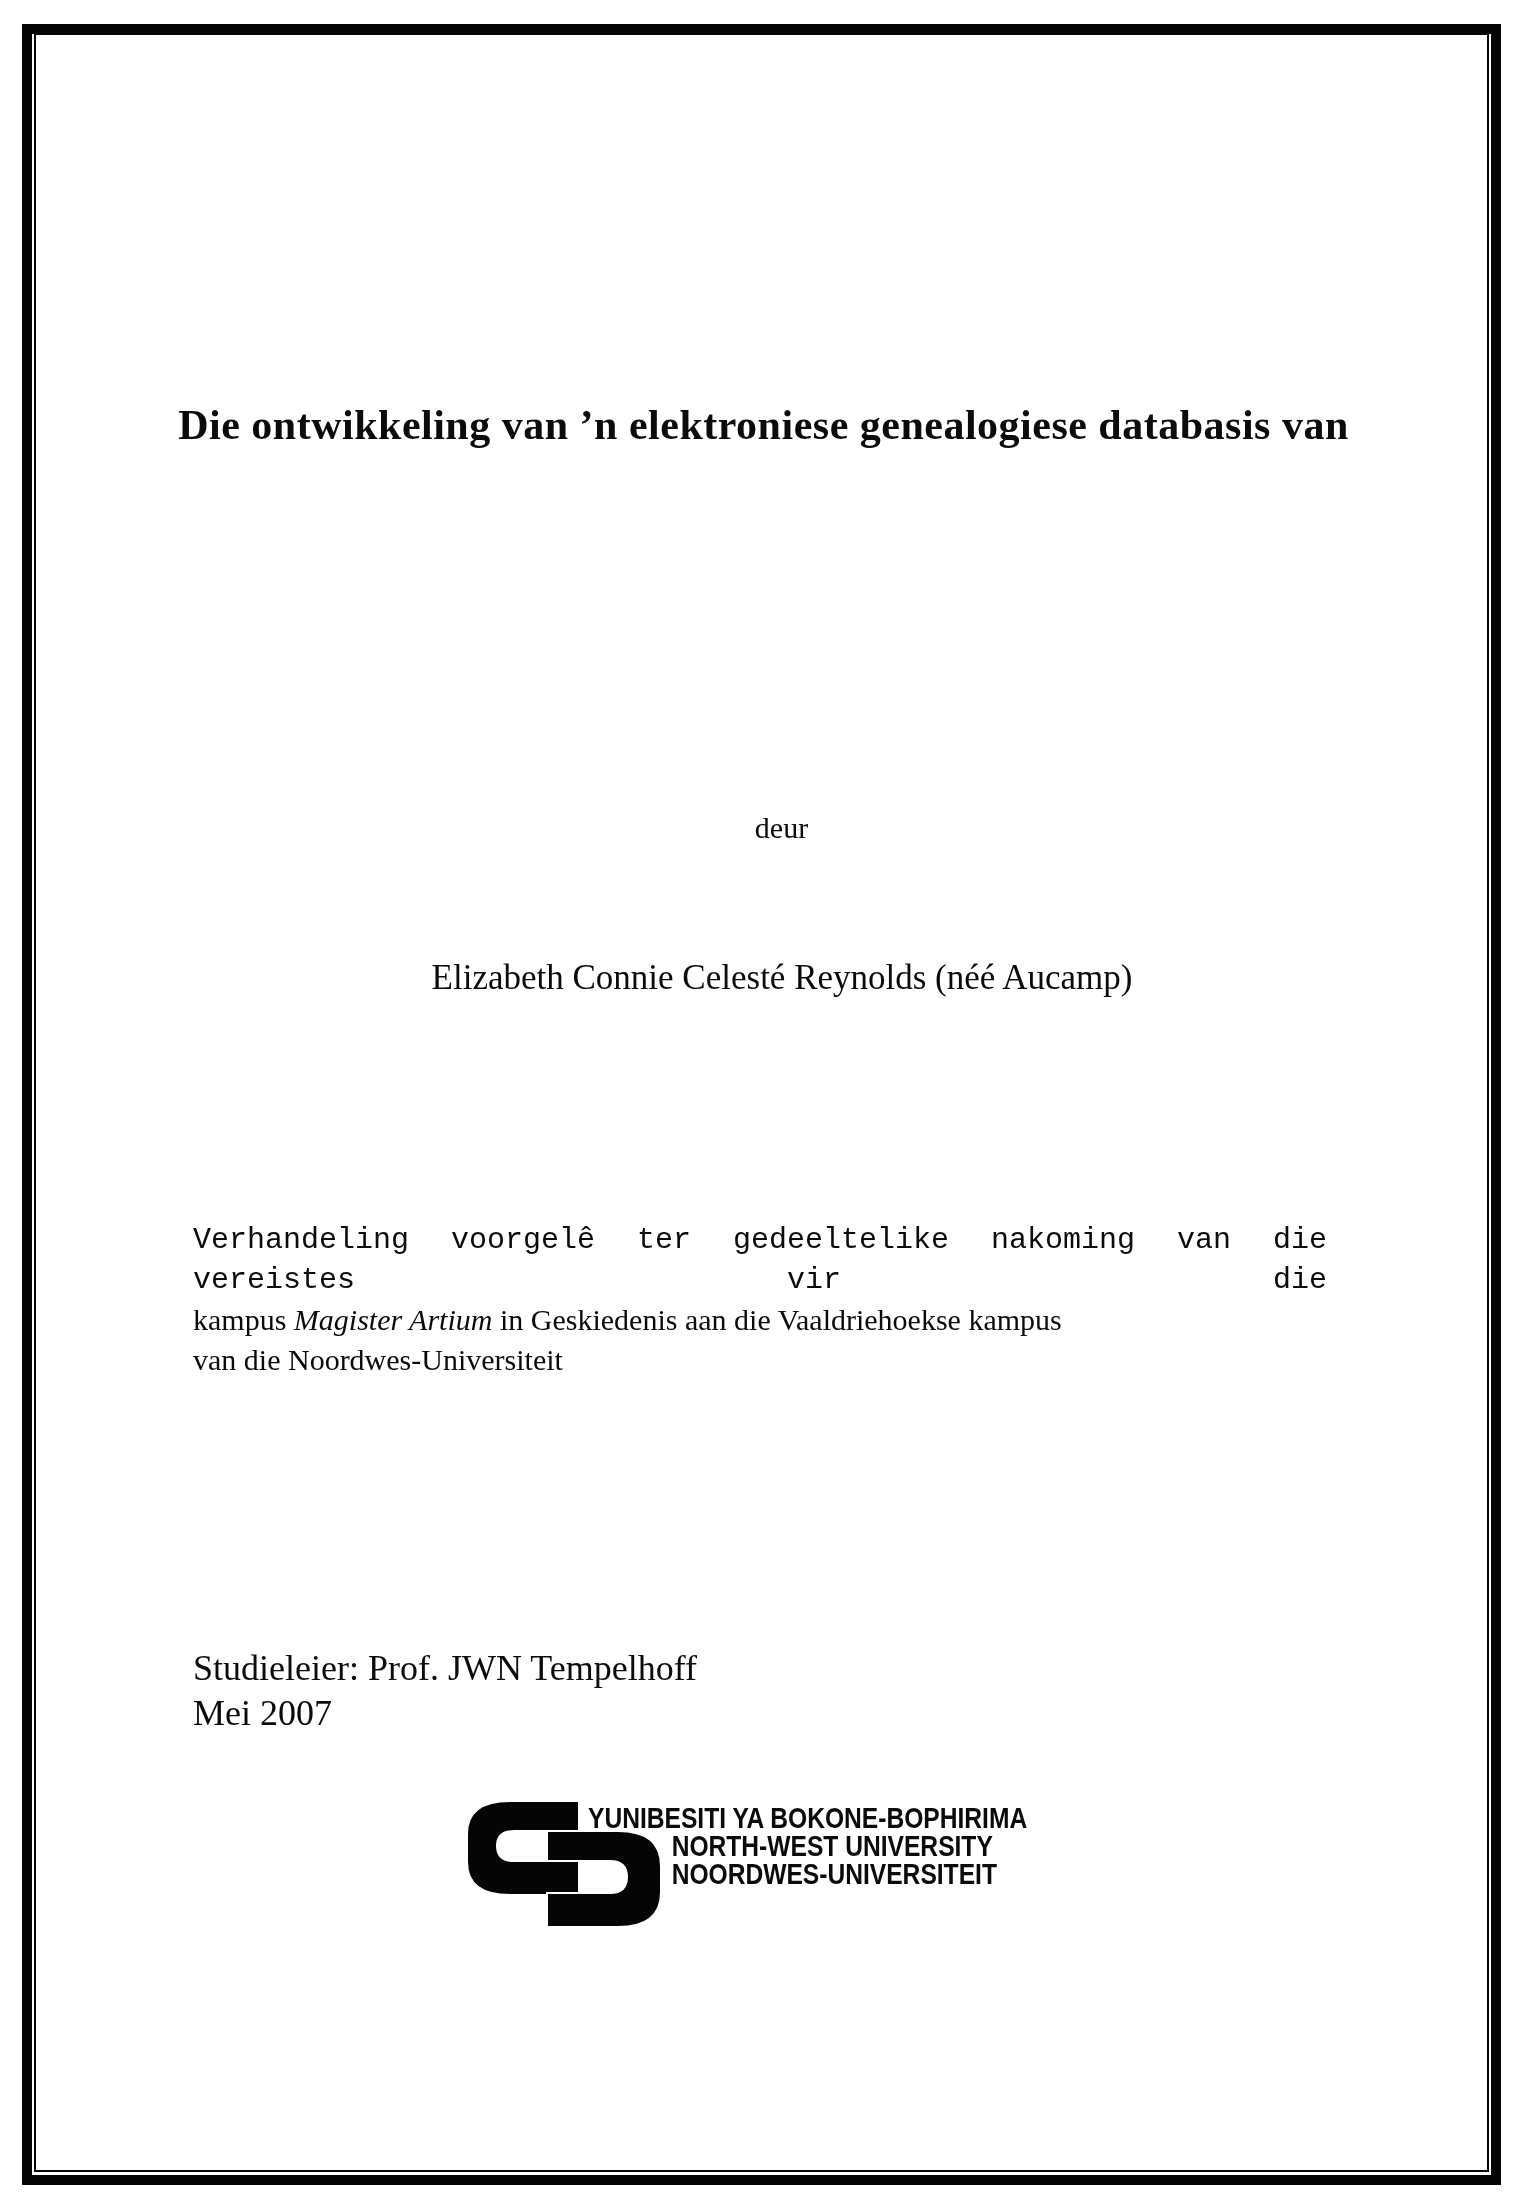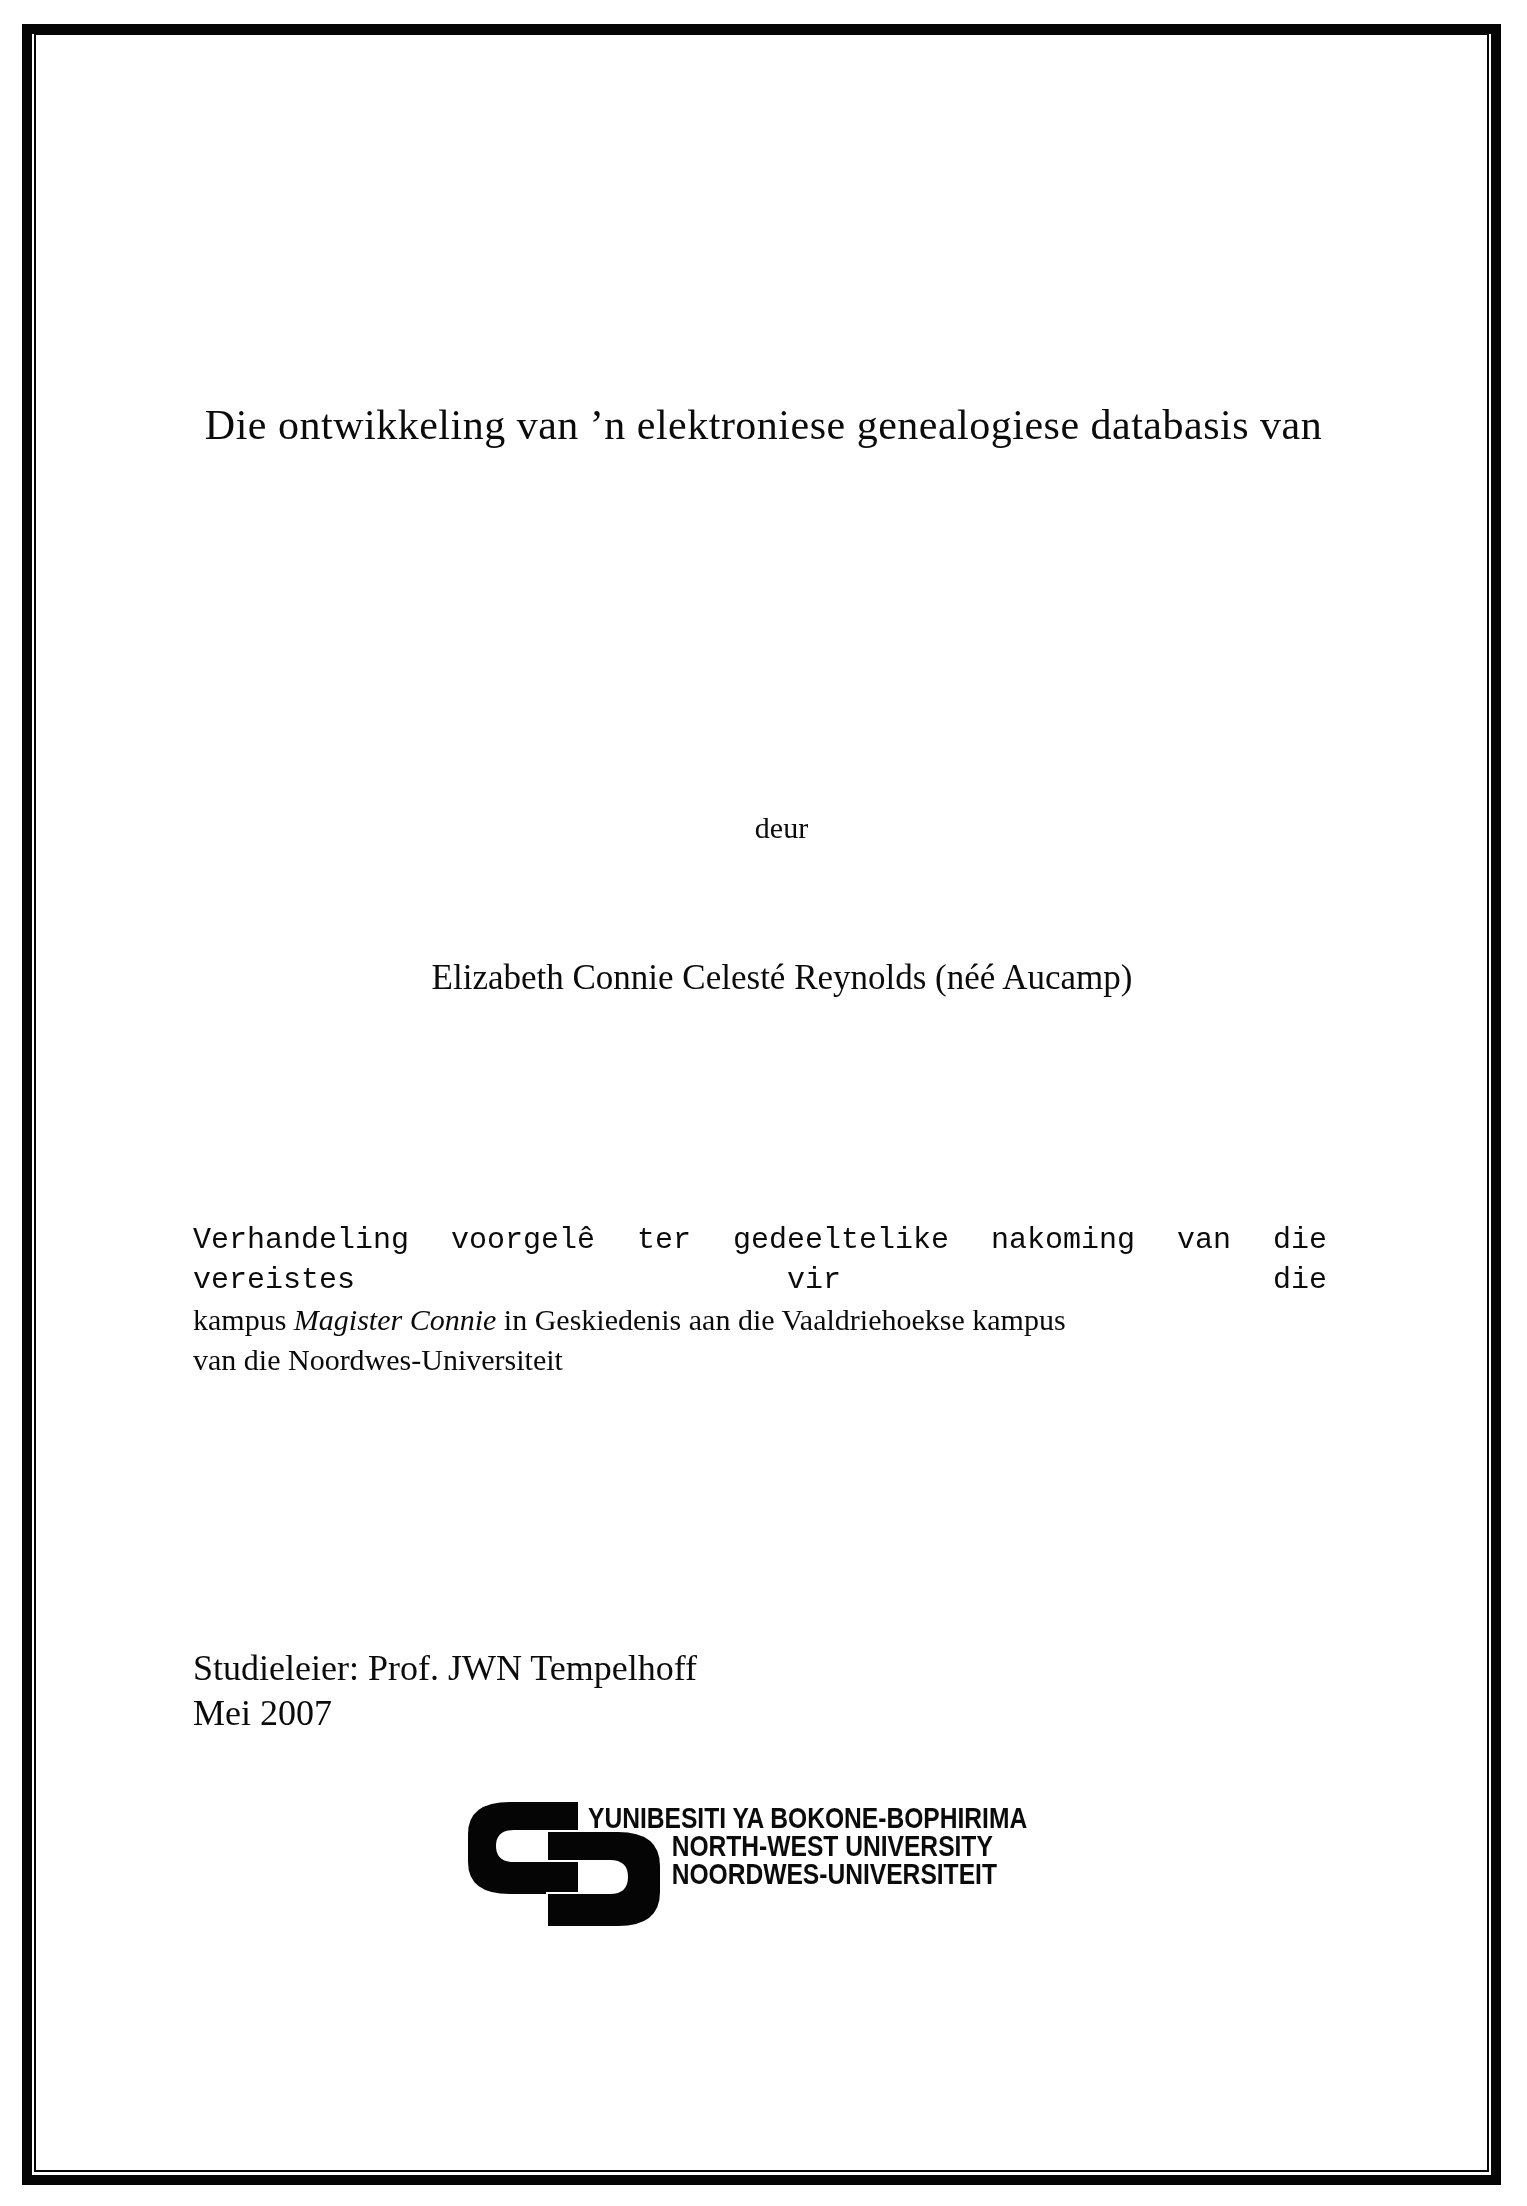--- a/index.html
+++ b/index.html
@@ -32,20 +32,21 @@
     box-sizing: border-box;
   }
   .title-block {
     position: absolute;
     left: 0; right: 0;
     top: 388px;
     text-align: center;
     font-size: 42px;
     line-height: 74px;
     letter-spacing: 0.5px;
+    font-weight: bold;
   }
   .byline {
     position: absolute;
     left: 0; right: 0;
     top: 810px;
     text-align: center;
     font-size: 30px;
     line-height: 36px;
     margin-left: 36px;
   }
@@ -122,21 +123,21 @@
   <div class="title-block">
     <div>Die ontwikkeling van ’n elektroniese genealogiese databasis van</div>
   </div>
 
   <div class="byline">deur</div>
 
   <div class="author">Elizabeth Connie Celesté Reynolds (néé Aucamp)</div>
 
   <div class="statement">
     <div class="justified">Verhandeling voorgelê ter gedeeltelike nakoming van die vereistes vir die</div>
-    <div><span>kampus </span><span class="italic">Magister Connie</span><span> in Geskiedenis aan die Vaaldriehoekse kampus</span></div>
+    <div><span>kampus </span><span class="italic">Magister Artium</span><span> in Geskiedenis aan die Vaaldriehoekse kampus</span></div>
     <div>van die Noordwes-Universiteit</div>
   </div>
 
   <div class="supervisor-block">
     <div>Studieleier: Prof. JWN Tempelhoff</div>
     <div>Mei 2007</div>
   </div>
 
   <div class="logo">
     <svg class="logo-mark" viewBox="0 0 192 124" xmlns="http://www.w3.org/2000/svg">

